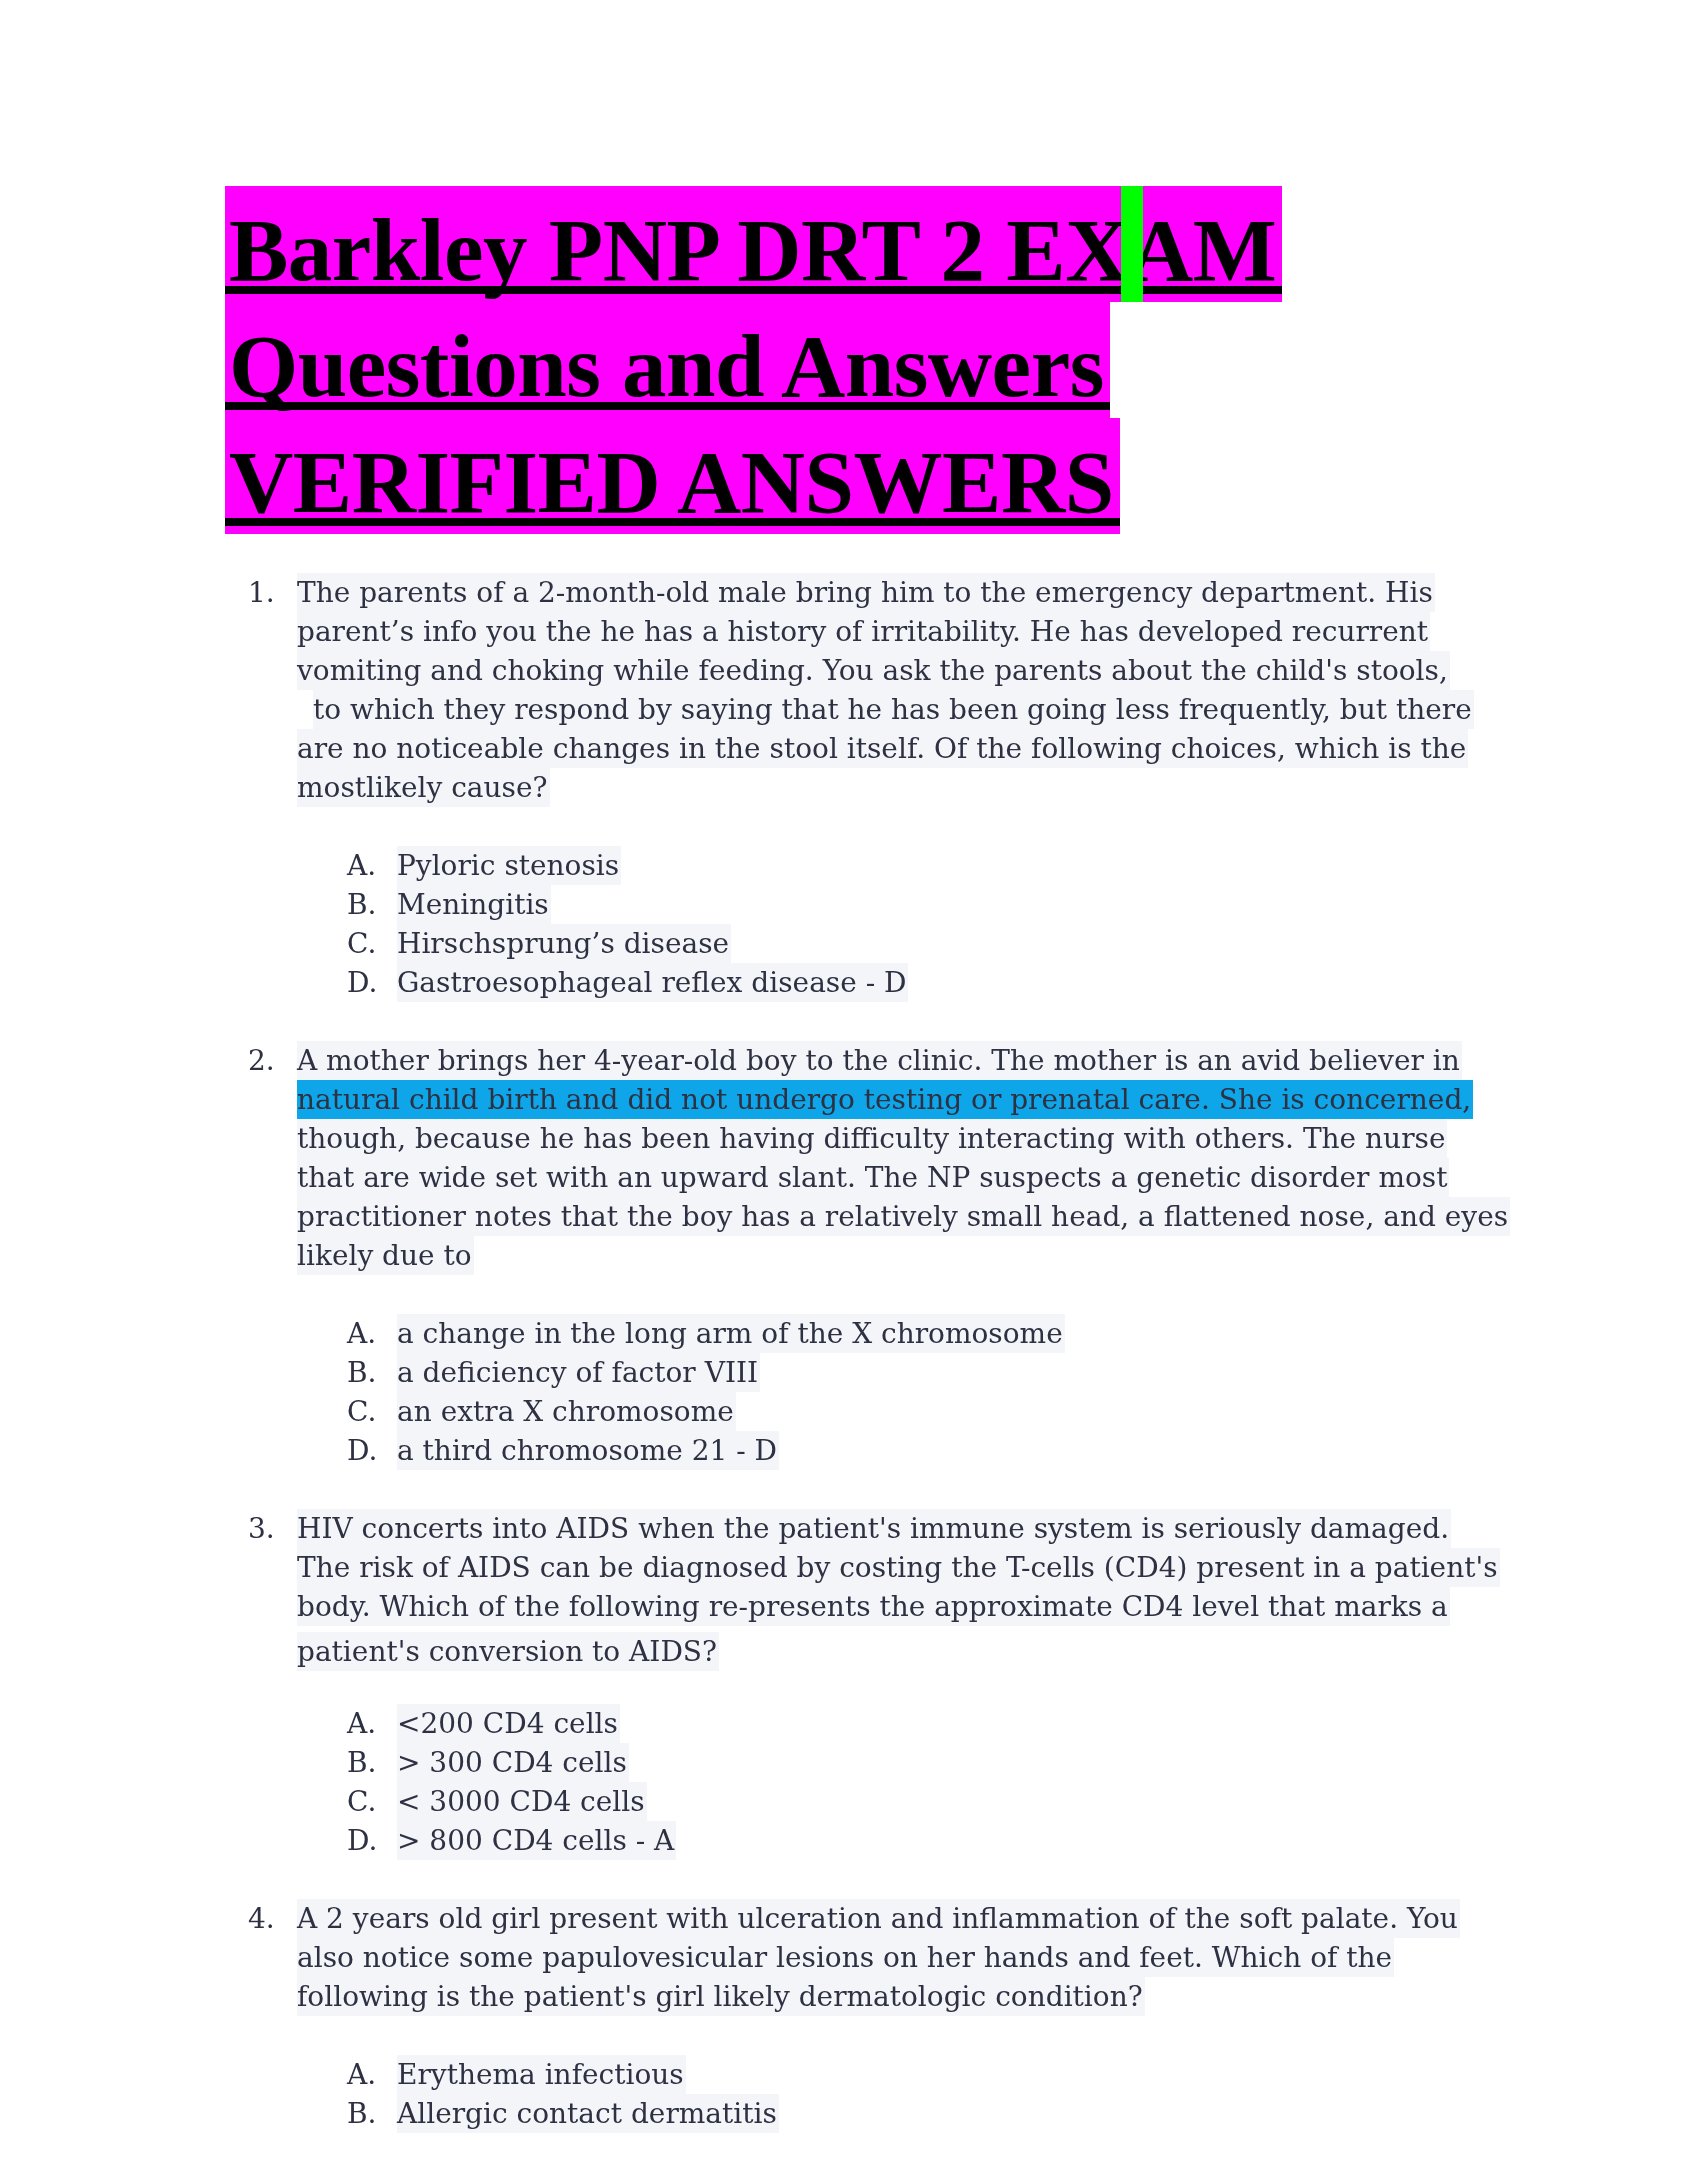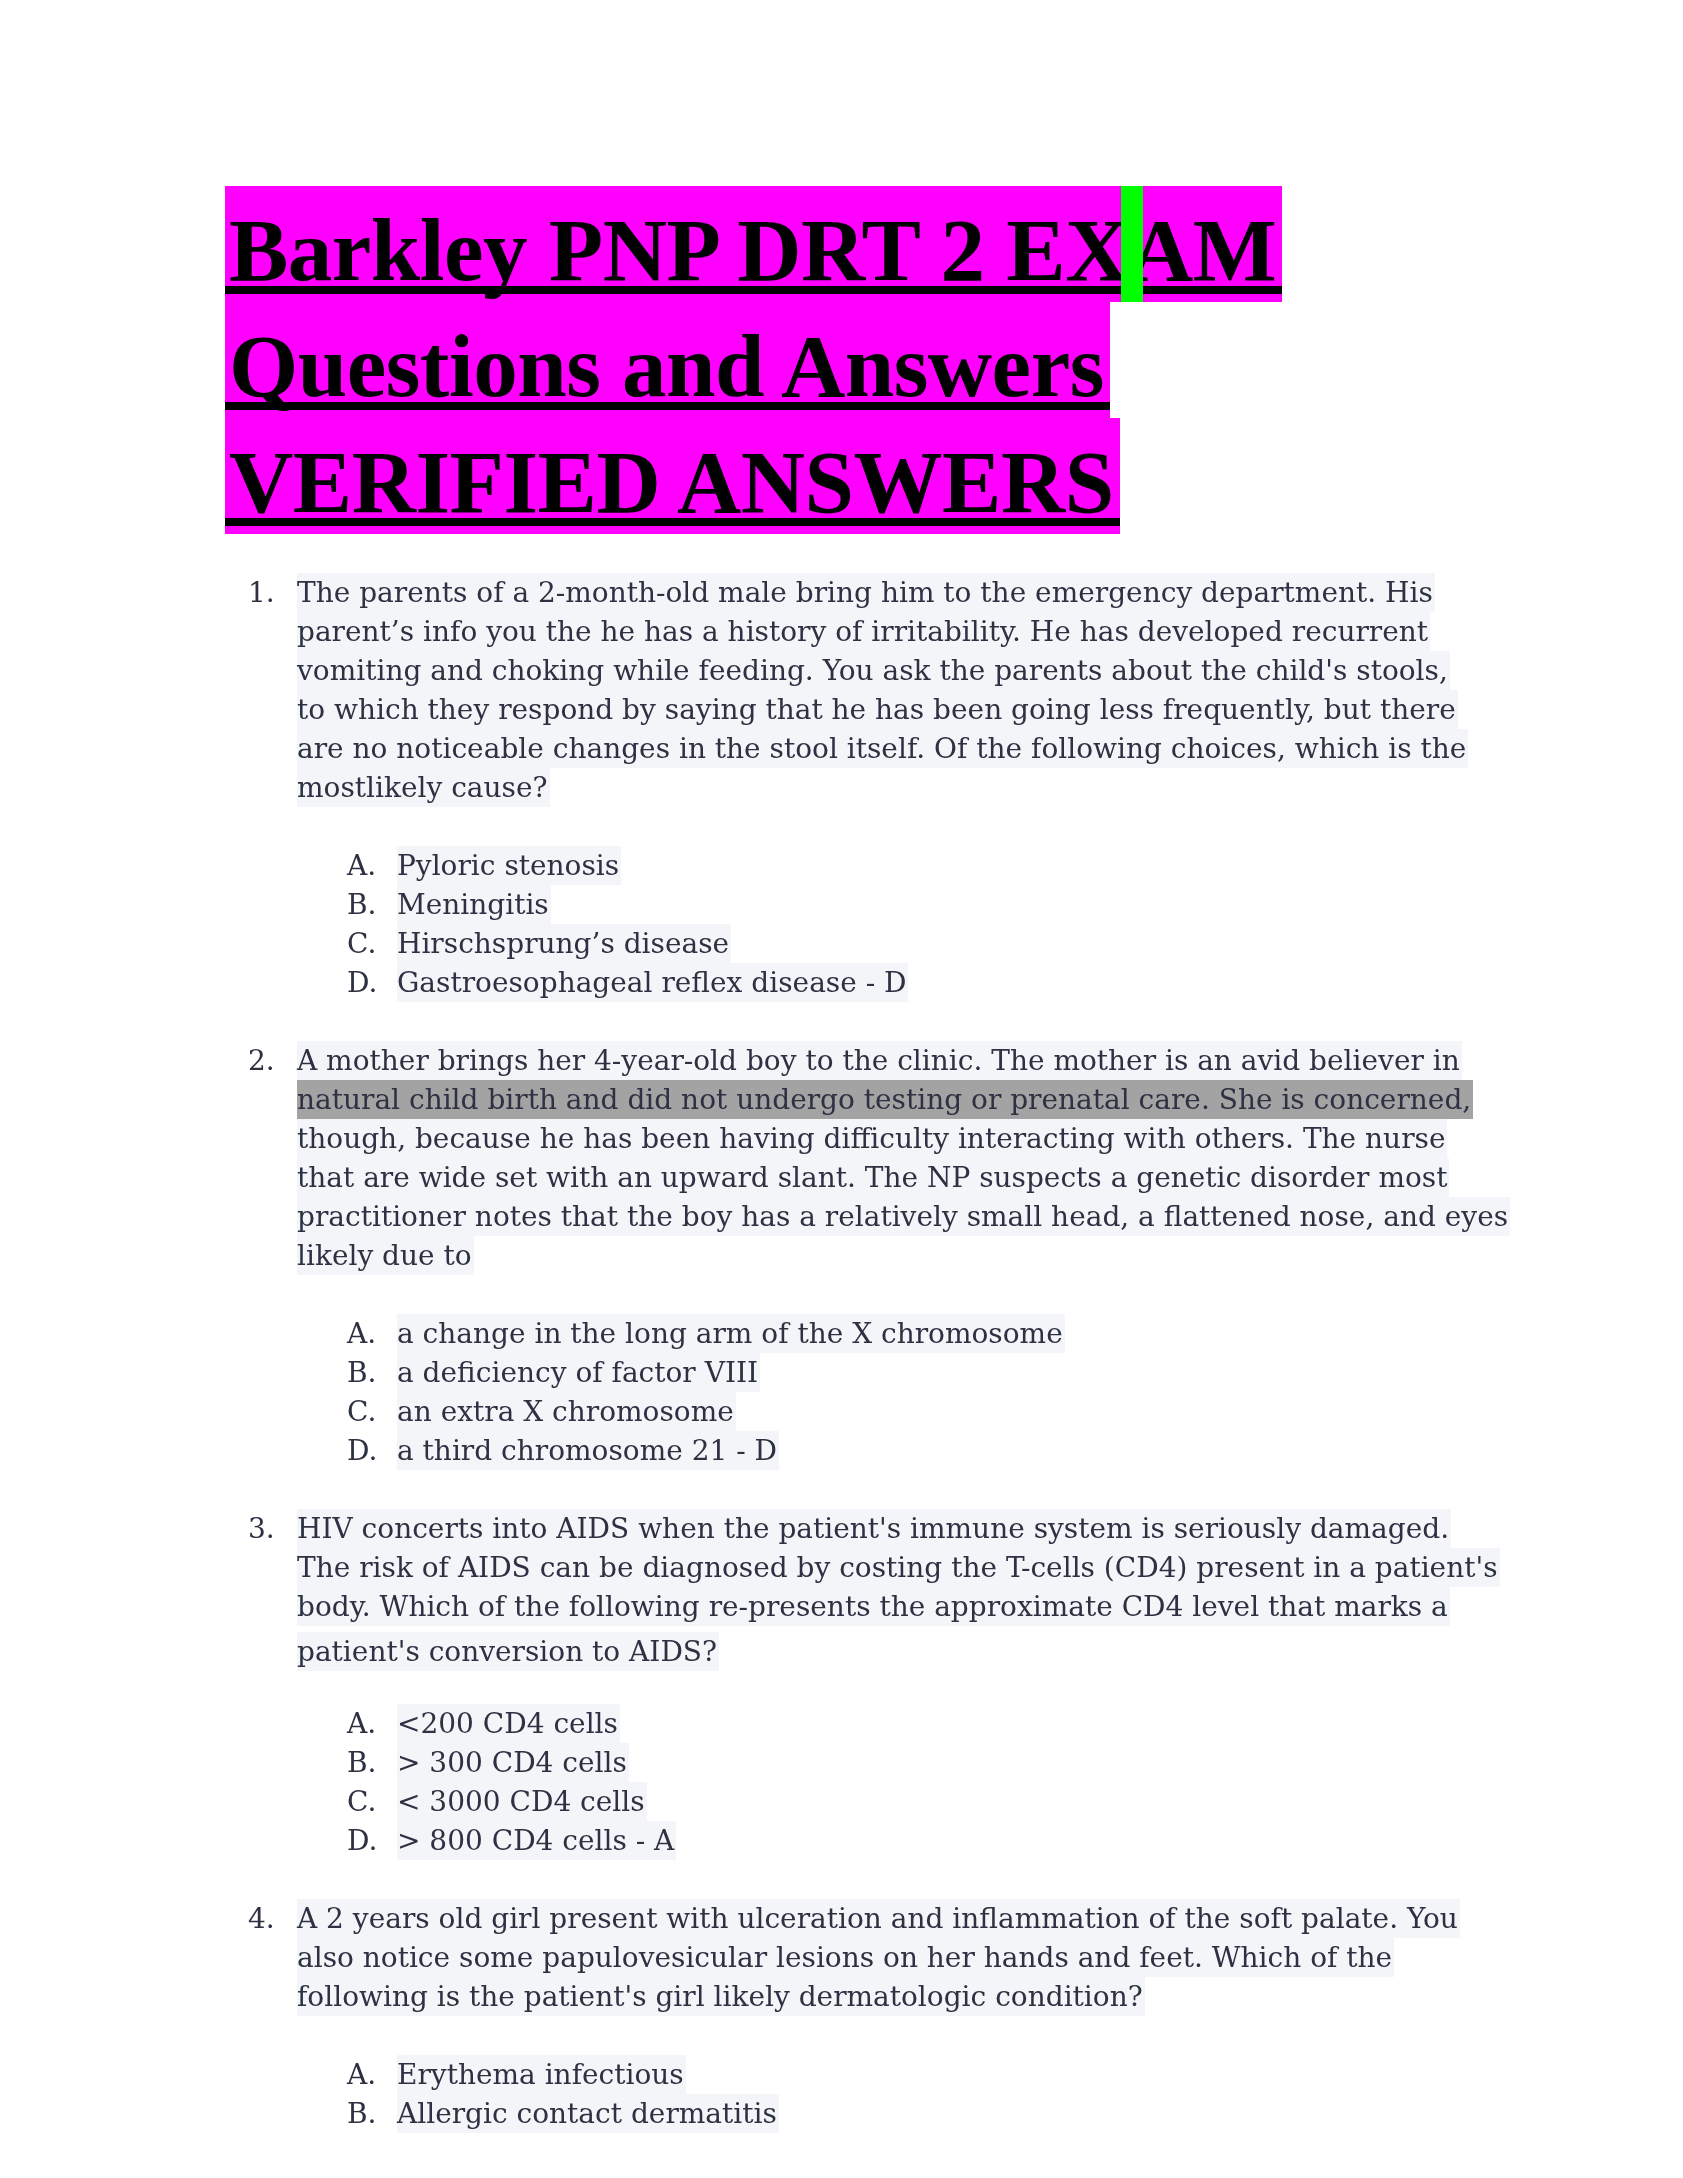--- a/index.html
+++ b/index.html
@@ -142,21 +142,21 @@
         <span class="q-num">1.</span>
         <span class="q-text hl" style="background: rgb(244, 245, 249);">The parents of a 2-month-old male bring him to the emergency department. His</span>
       </div>
       <div class="row">
         <span class="q-text hl" style="background: rgb(244, 245, 249);">parent’s info you the he has a history of irritability. He has developed recurrent</span>
       </div>
       <div class="row">
         <span class="q-text hl" style="background: rgb(244, 245, 249);">vomiting and choking while feeding. You ask the parents about the child's stools,</span>
       </div>
       <div class="row">
-        <span class="q-text hl" style="background: rgb(244, 245, 249);">to which they respond by saying that he has been going less frequently, but there</span>
+        <span class="q-text hl" style="background: rgb(244, 245, 249); margin-left: 16px;">to which they respond by saying that he has been going less frequently, but there</span>
       </div>
       <div class="row">
         <span class="q-text hl" style="background: rgb(244, 245, 249);">are no noticeable changes in the stool itself. Of the following choices, which is the</span>
       </div>
       <div class="row">
         <span class="q-text hl" style="background: rgb(244, 245, 249);">mostlikely cause?</span>
       </div>
       <div class="row blank"></div>
       <div class="row">
         <span class="opt-letter">A.</span>
@@ -173,21 +173,21 @@
       <div class="row">
         <span class="opt-letter">D.</span>
         <span class="opt-text hl" style="background: rgb(244, 245, 249);">Gastroesophageal reflex disease - D</span>
       </div>
       <div class="row blank"></div>
       <div class="row">
         <span class="q-num">2.</span>
         <span class="q-text hl" style="background: rgb(244, 245, 249);">A mother brings her 4-year-old boy to the clinic. The mother is an avid believer in</span>
       </div>
       <div class="row">
-        <span class="q-text hl" style="background: #a3a3a3;">natural child birth and did not undergo testing or prenatal care. She is concerned,</span>
+        <span class="q-text hl" style="background: #0ea5e9;">natural child birth and did not undergo testing or prenatal care. She is concerned,</span>
       </div>
       <div class="row">
         <span class="q-text hl" style="background: rgb(244, 245, 249);">though, because he has been having difficulty interacting with others. The nurse</span>
       </div>
       <div class="row">
         <span class="q-text hl" style="background: rgb(244, 245, 249);">that are wide set with an upward slant. The NP suspects a genetic disorder most</span>
       </div>
       <div class="row">
         <span class="q-text hl" style="background: rgb(244, 245, 249);">practitioner notes that the boy has a relatively small head, a flattened nose, and eyes</span>
       </div>

